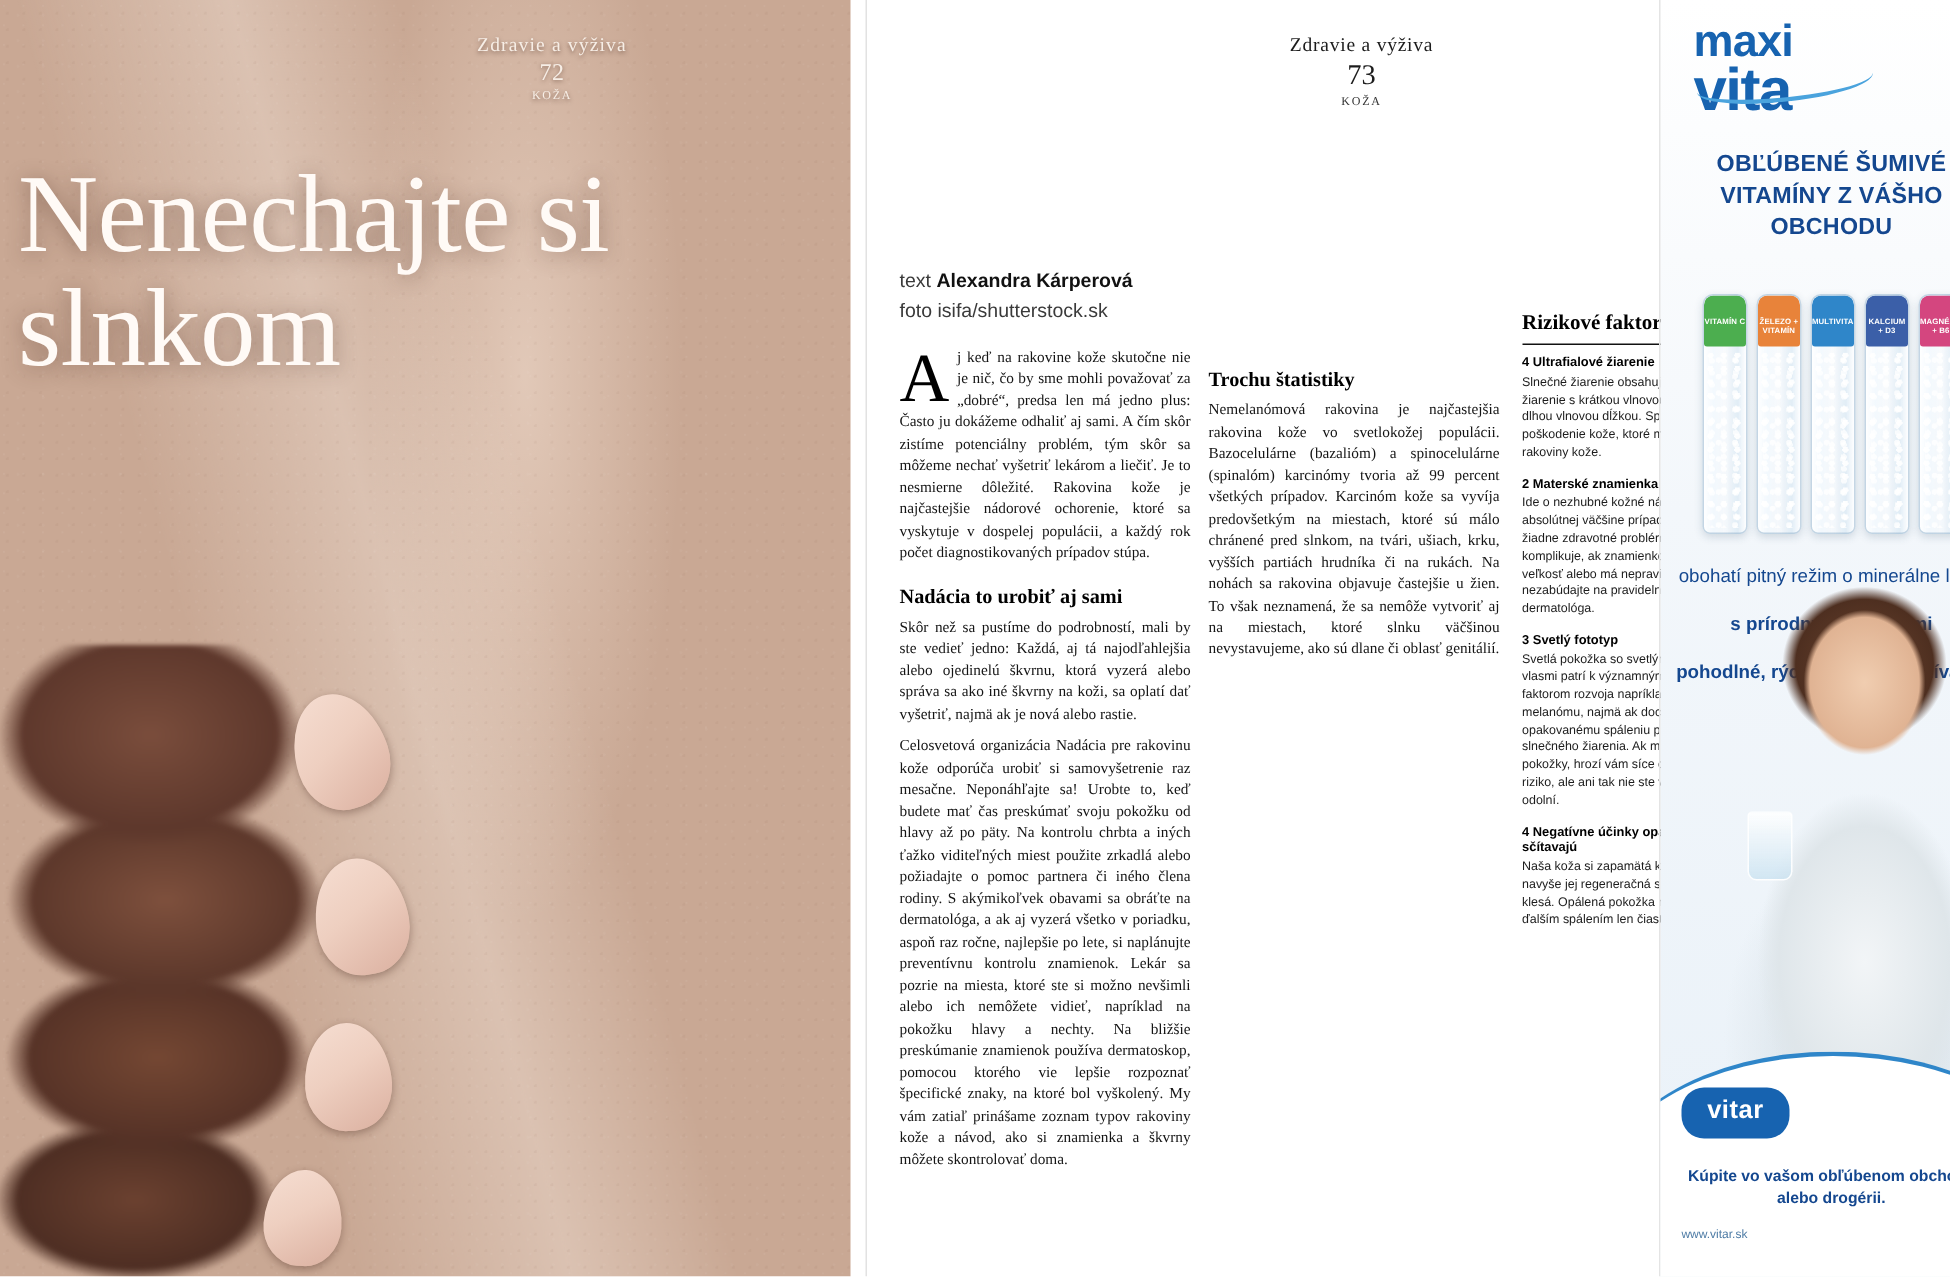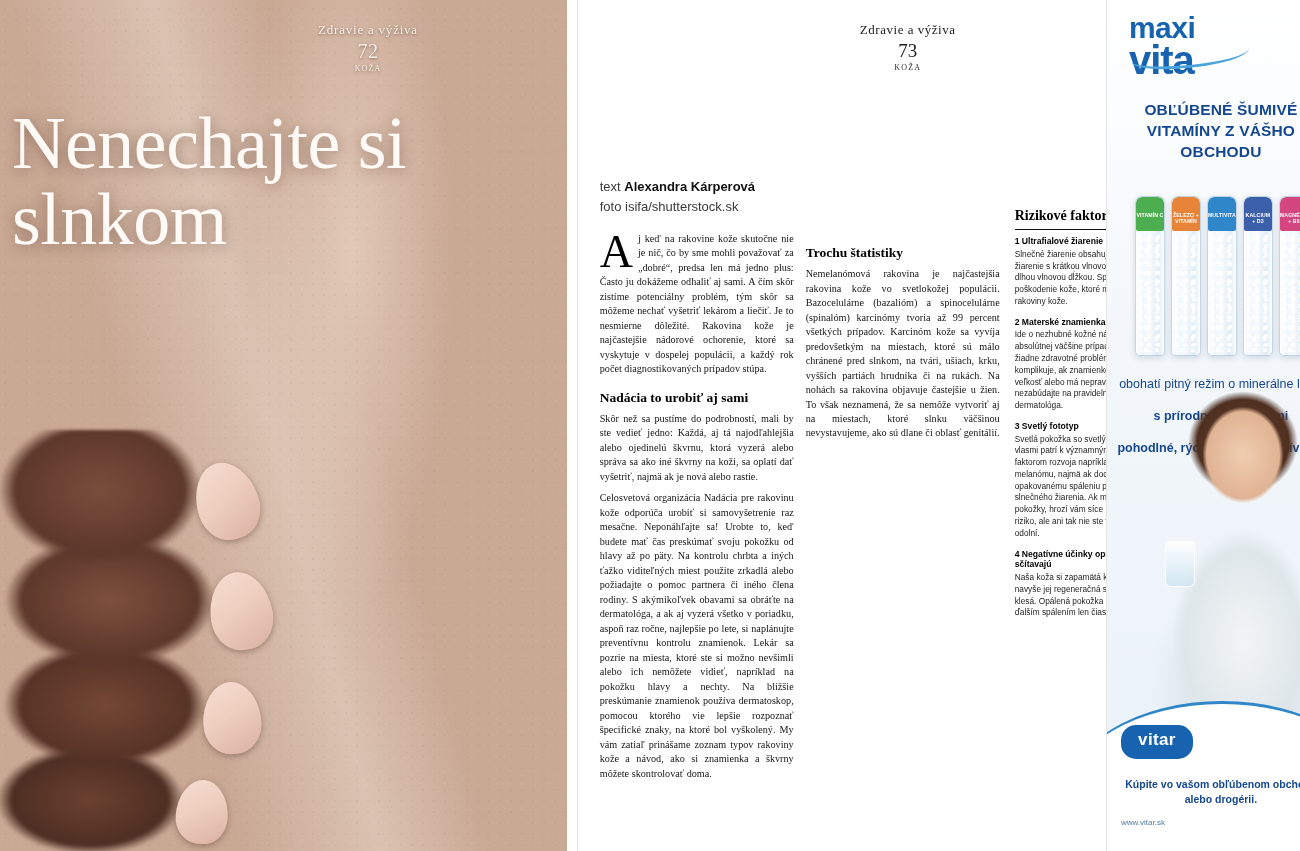--- a/index.html
+++ b/index.html
@@ -77,21 +77,21 @@
     left: 278px; top: 22px;
     width: 180px;
     text-align: center;
     color: #f7eee6;
     text-shadow: 0 1px 3px rgba(60,30,20,.5);
   }
   .left-header .hdr-title {
     font-size: 13px; letter-spacing: .06em; font-style: normal;
   }
   .left-header .hdr-num {
-    font-size: 20px; margin-top: 2px; letter-spacing: .02em;
+    font-size: 16px; margin-top: 2px; letter-spacing: .02em;
   }
   .left-header .hdr-sub {
     font-size: 8px; letter-spacing: .14em; margin-top: 1px;
   }
   .cover-title {
     position: absolute;
     left: 12px; top: 105px;
     width: 600px;
     color: #fffaf6;
     font-family: "Liberation Serif", serif;
@@ -383,21 +383,21 @@
 
     <div class="col c2">
       <h3>Trochu štatistiky</h3>
       <p>Nemelanómová rakovina je najčastejšia rakovina kože vo svetlokožej populácii. Bazocelulárne (bazalióm) a spinocelulárne (spinalóm) karcinómy tvoria až 99 percent všetkých prípadov. Karcinóm kože sa vyvíja predovšetkým na miestach, ktoré sú málo chránené pred slnkom, na tvári, ušiach, krku, vyšších partiách hrudníka či na rukách. Na nohách sa rakovina objavuje častejšie u žien. To však neznamená, že sa nemôže vytvoriť aj na miestach, ktoré slnku väčšinou nevystavujeme, ako sú dlane či oblasť genitálií.</p>
     </div>
 
     <div class="risk">
       <div class="risk-title">Rizikové faktory</div>
 
       <div class="risk-item">
-        <h4>1 Ultrafialové žiarenie</h4>
+        <h4>4 Ultrafialové žiarenie</h4>
         <p>Slnečné žiarenie obsahuje neviditeľné UVB žiarenie s krátkou vlnovou dĺžkou aj UVA s dlhou vlnovou dĺžkou. Spôsobujú poškodenie kože, ktoré môže viesť k vzniku rakoviny kože.</p>
       </div>
       <div class="risk-item">
         <h4>2 Materské znamienka (névy)</h4>
         <p>Ide o nezhubné kožné nádorčeky, ktoré v absolútnej väčšine prípadov nespôsobujú žiadne zdravotné problémy. Situácia sa komplikuje, ak znamienko zmení sfarbenie, veľkosť alebo má nepravidelné okraje, preto nezabúdajte na pravidelné prehliadky u dermatológa.</p>
       </div>
       <div class="risk-item">
         <h4>3 Svetlý fototyp</h4>
         <p>Svetlá pokožka so svetlými alebo ryšavými vlasmi patrí k významným rizikovým faktorom rozvoja napríklad malígneho melanómu, najmä ak dochádza k opakovanému spáleniu pokožky vplyvom slnečného žiarenia. Ak máte tmavší typ pokožky, hrozí vám síce o niečo nižšie riziko, ale ani tak nie ste voči rakovine kože odolní.</p>
       </div>

